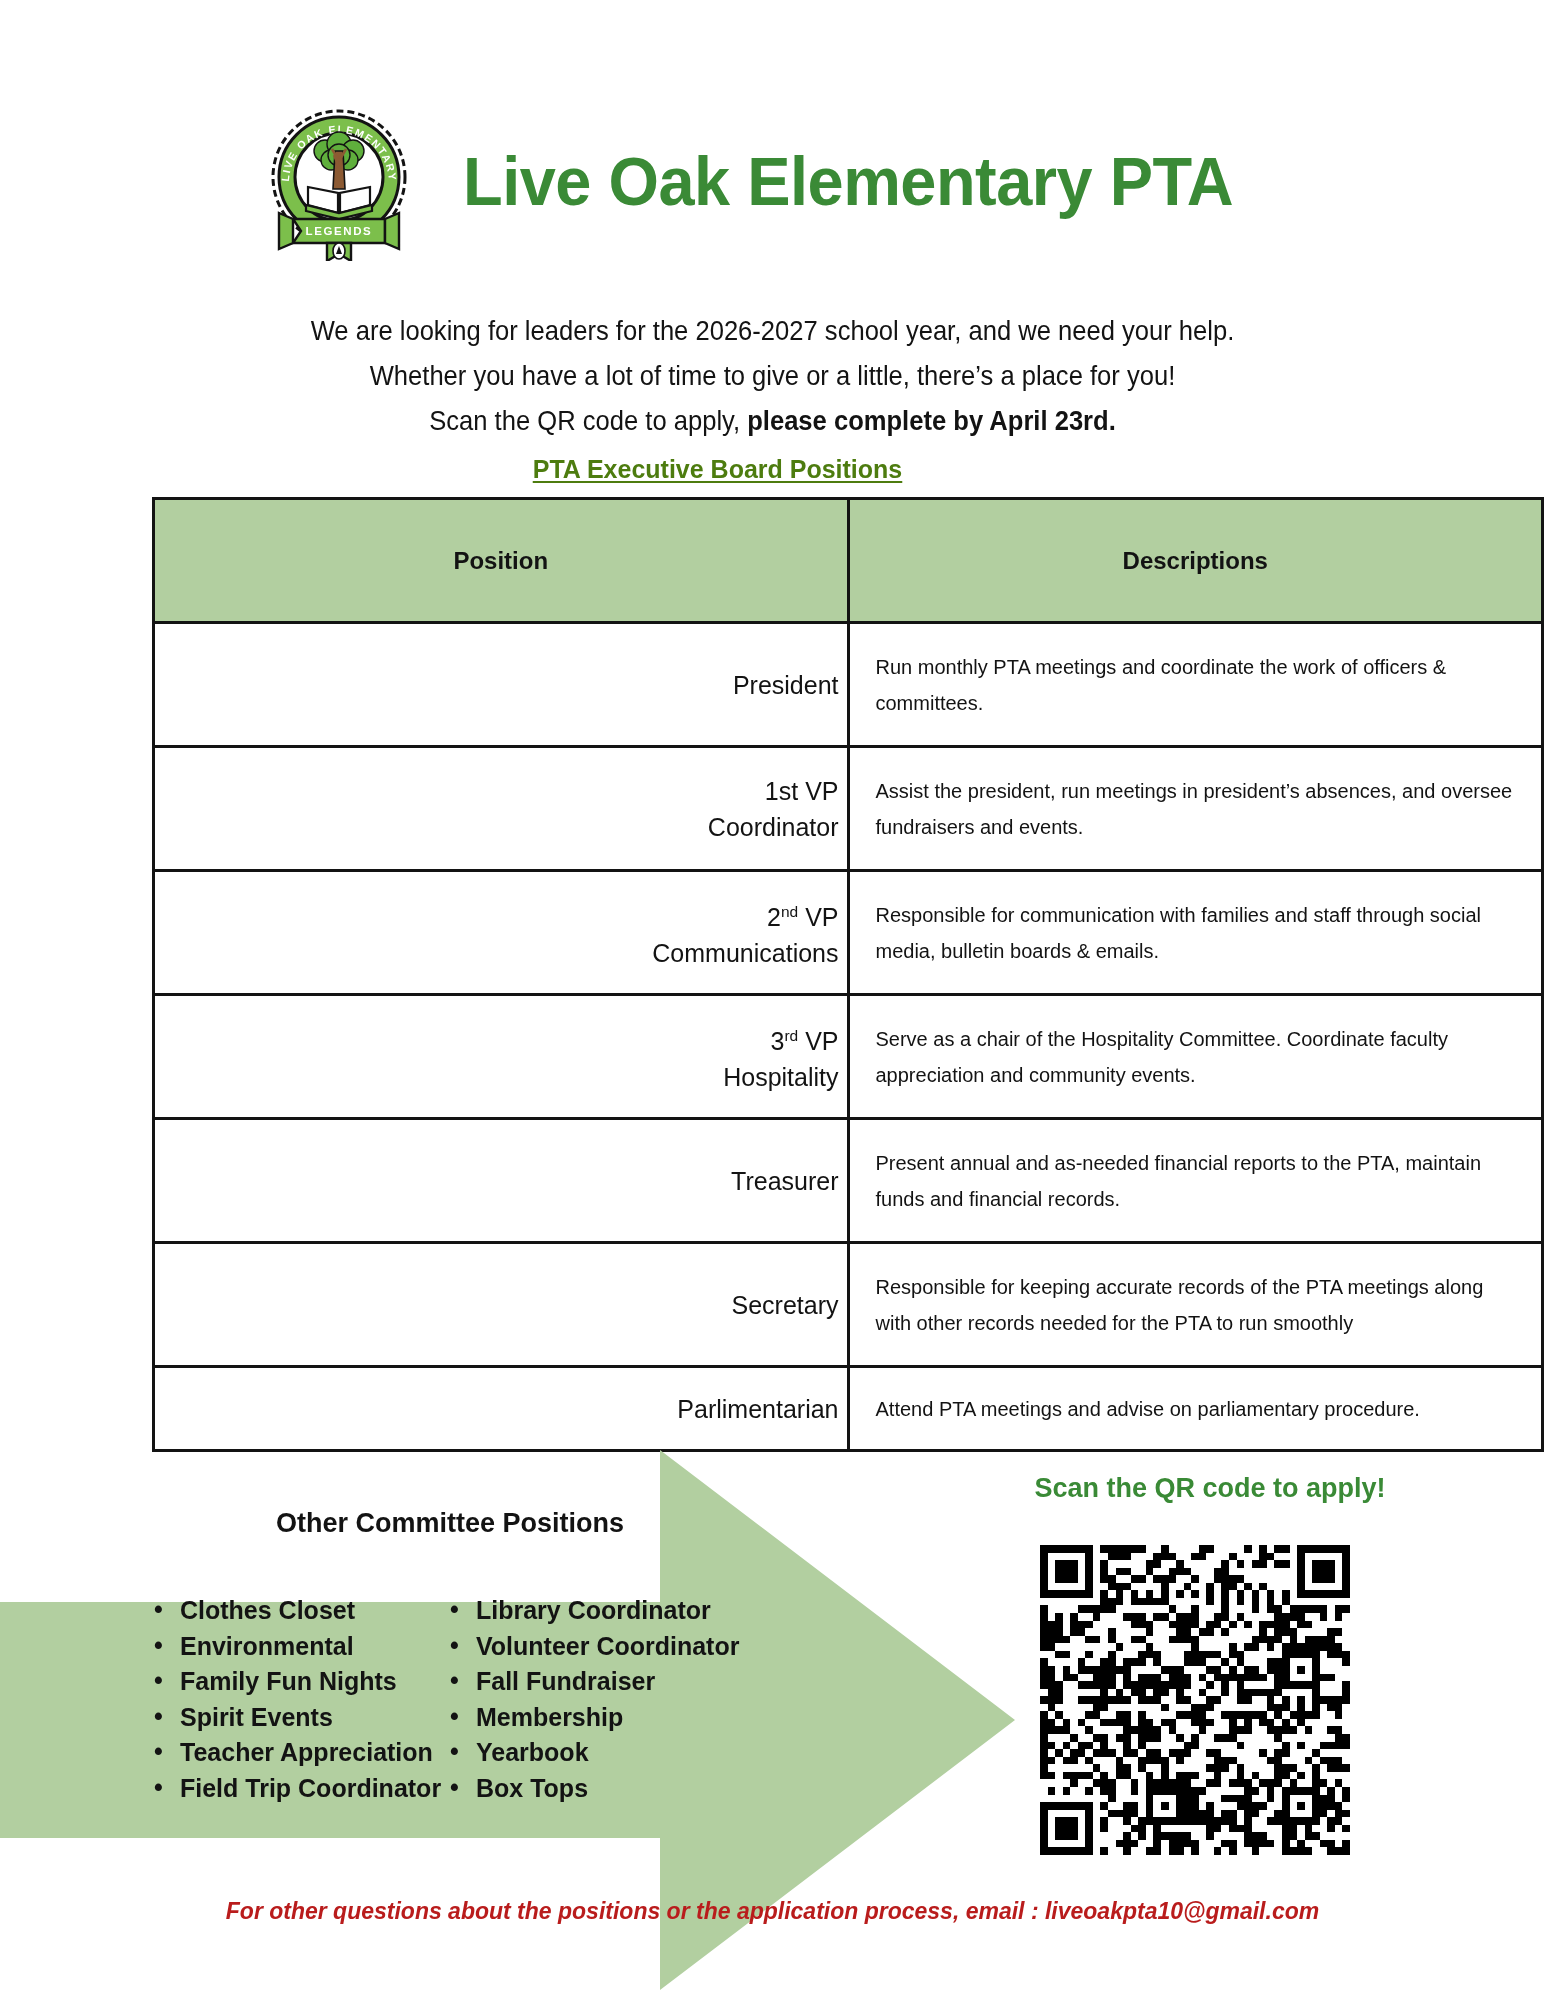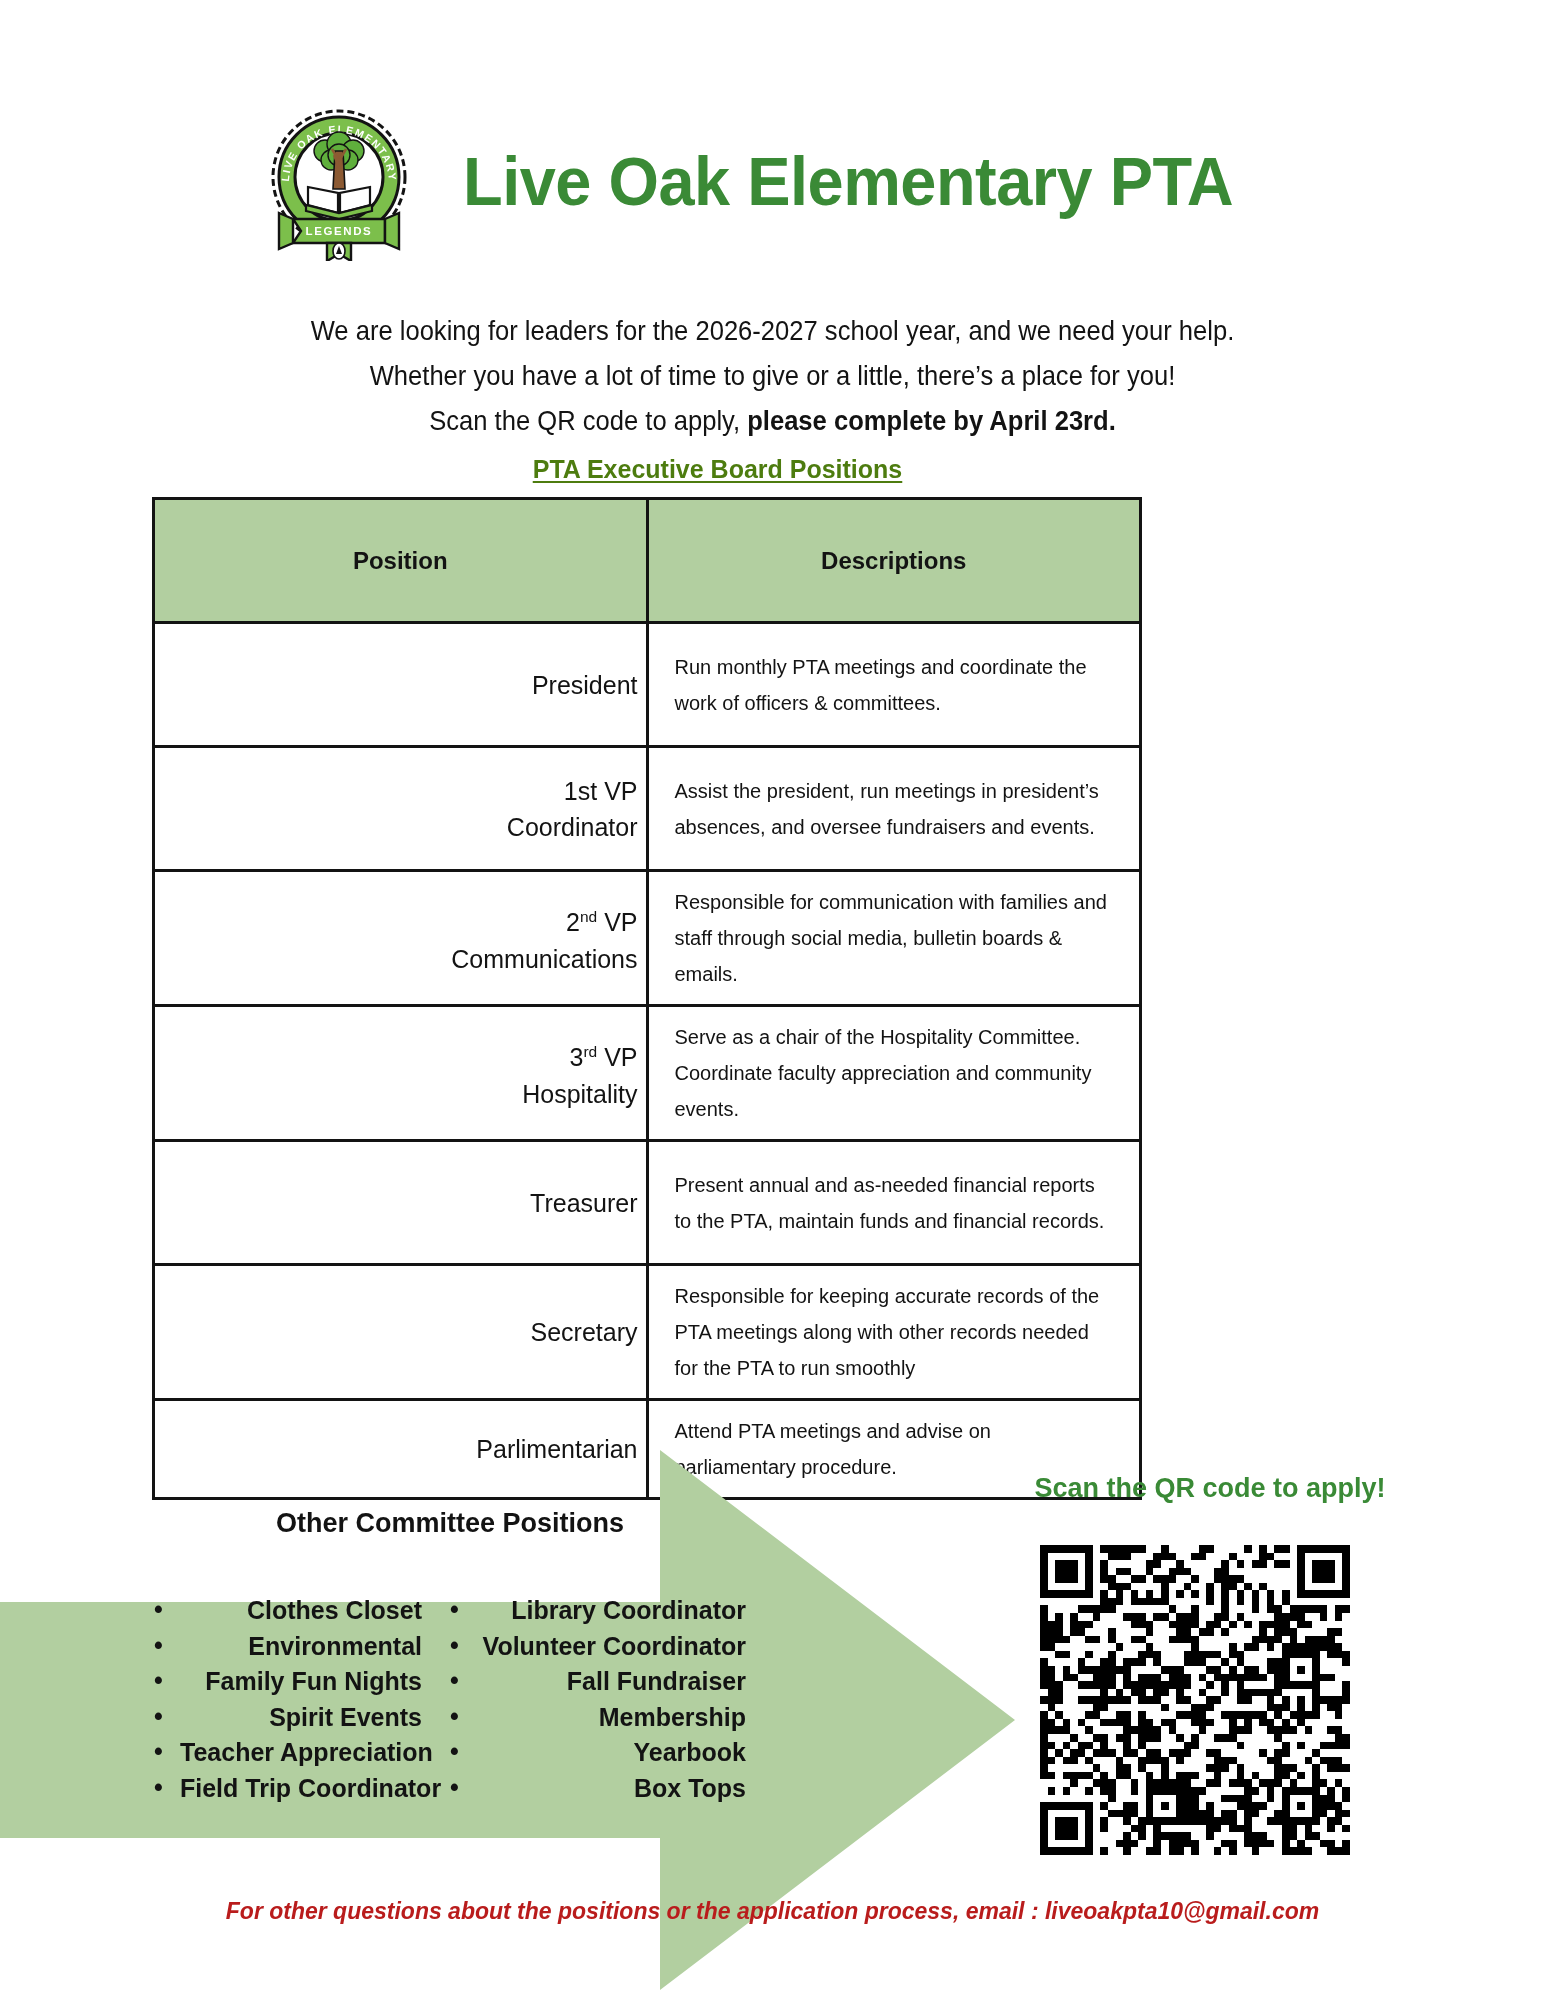--- a/index.html
+++ b/index.html
@@ -75,21 +75,21 @@
   .section-title span {
     text-decoration: underline;
     text-underline-offset: 3px;
   }
 
   
   .board-table {
     position: absolute;
     top: 497px;
     left: 152px;
-    width: 990px;
+    width: 1392px;
     border-collapse: collapse;
     table-layout: fixed;
   }
   .board-table th, .board-table td {
     border: 3px solid #131313;
     color: #131313;
   }
   .board-table th {
     background: #b2cfa0;
     font-size: 24px;
@@ -143,21 +143,20 @@
     position: absolute;
     top: 1593px;
     left: 150px;
     width: 700px;
     display: flex;
     gap: 24px;
     z-index: 3;
   }
   .committee-cols ul {
     list-style: none;
-    text-align: right;
   }
   .committee-cols li {
     font-size: 25px;
     font-weight: bold;
     color: #131313;
     line-height: 35.5px;
     padding-left: 30px;
     position: relative;
     white-space: nowrap;
   }

